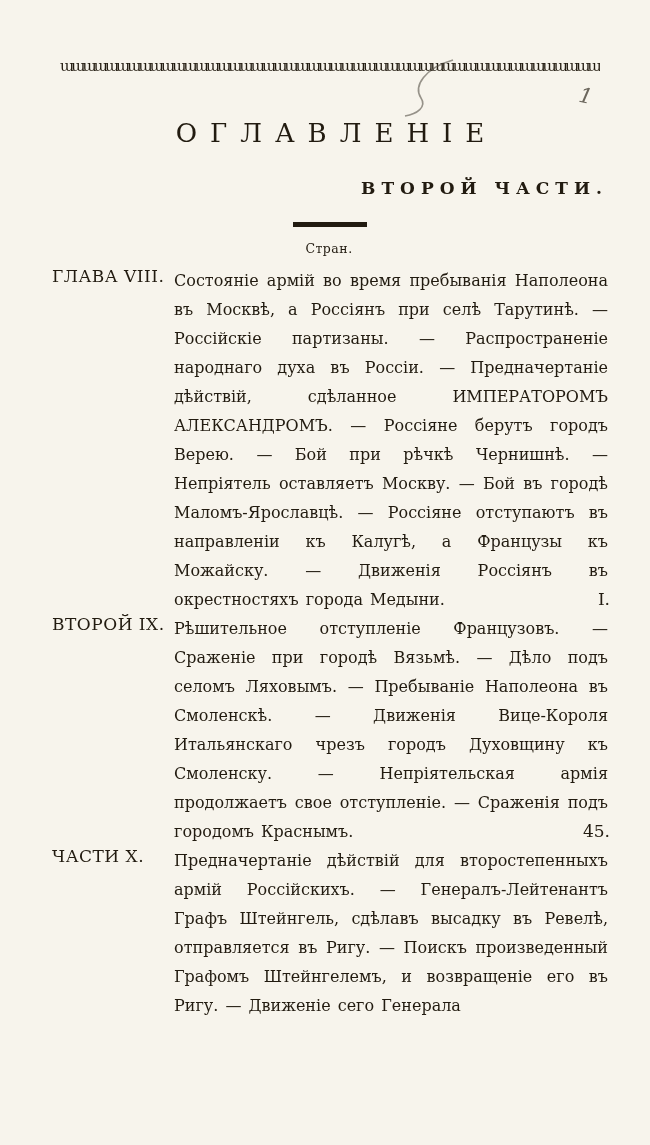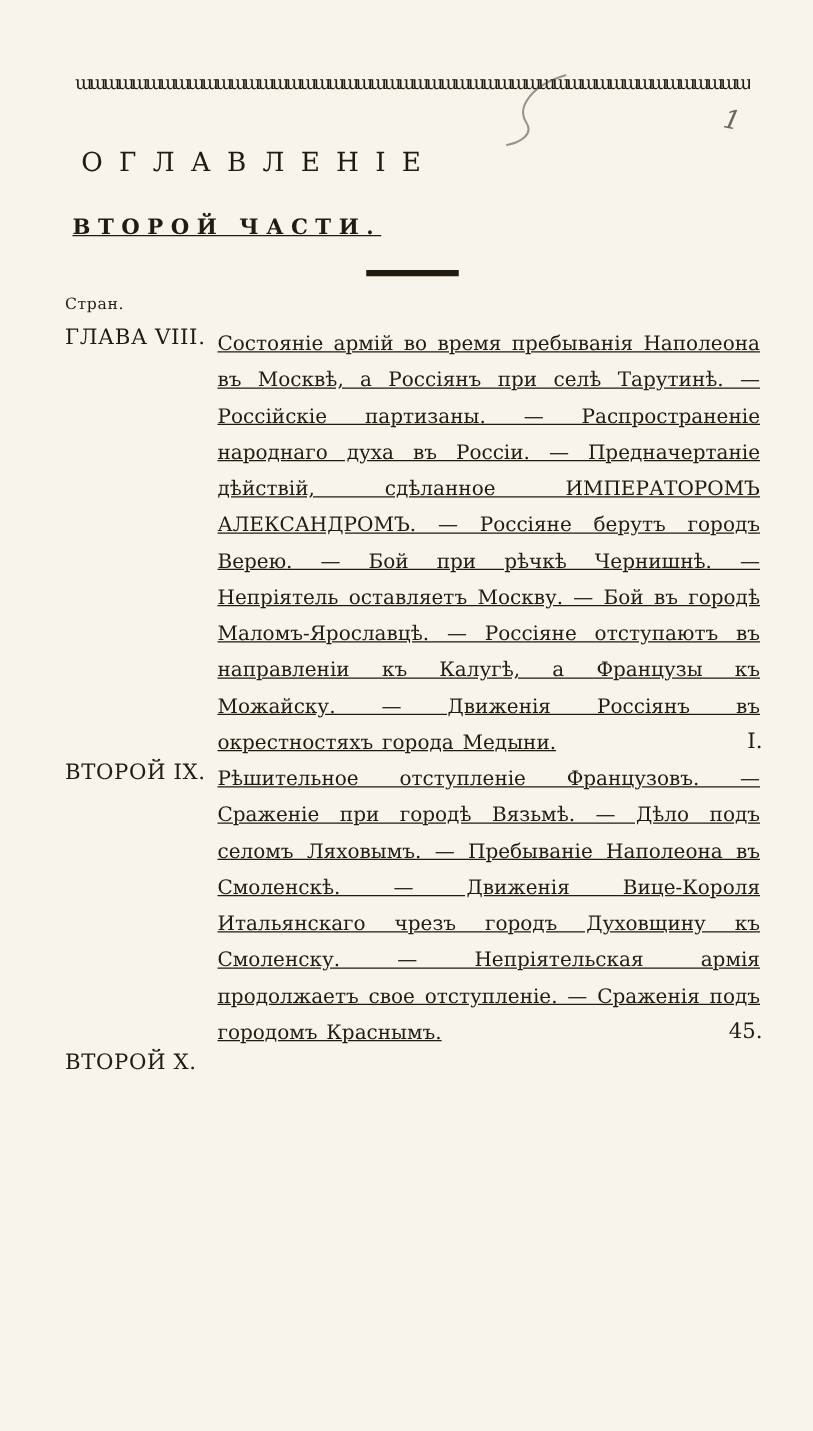--- a/index.html
+++ b/index.html
@@ -44,46 +44,46 @@
     position:absolute;
     top:84px;right:58px;
     font-style:italic;
     font-size:21px;
     color:var(--pen);
     opacity:.8;
     transform:rotate(12deg);
   }
   .title{
     margin:44px 0 0 0;
-    font-size:21px;
+    text-align:center;
+    font-size:26px;
     font-weight:normal;
     letter-spacing:13px;
     text-indent:13px;
   }
   .subtitle{
     margin:30px 0 0 0;
-    text-align:left;
+    text-align:right;
     font-size:17px;
     font-weight:bold;
     letter-spacing:6px;
     text-indent:6px;
-    text-decoration:underline;
   }
   .rule{
     width:74px;height:5px;
     background:var(--ink);
     margin:24px auto 0 auto;
   }
   .col-header{
-    text-align:left;
+    text-align:center;
     font-size:12.5px;
     margin:14px 2px 10px 0;
     letter-spacing:.5px;
   }
-  .entries{margin-top:2px;text-decoration:underline;}
+  .entries{margin-top:2px;}
   .entry{
     position:relative;
     padding-left:122px;
     margin:0;
   }
   .chapter{
     position:absolute;
     left:0;top:0;
     font-size:17px;
     letter-spacing:.5px;
@@ -134,18 +134,19 @@
       <span class="page-num">I.</span>
     </div>
 
     <div class="entry">
       <span class="chapter">ВТОРОЙ IX.</span>
       <p class="entry-text">Рѣшительное отступленіе Французовъ. — Сраженіе при городѣ Вязьмѣ. — Дѣло подъ селомъ Ляховымъ. — Пребываніе Наполеона въ Смоленскѣ. — Движенія Вице-Короля Итальянскаго чрезъ городъ Духовщину къ Смоленску. — Непріятельская армія продолжаетъ свое отступленіе. — Сраженія подъ городомъ Краснымъ.</p>
       <span class="page-num">45.</span>
     </div>
 
     <div class="entry">
-      <span class="chapter">ВТОРОЙ X.</span>
+      <span class="chapter">ЧАСТИ X.</span>
+      <p class="entry-text">Предначертаніе дѣйствій для второстепенныхъ армій Россійскихъ. — Генералъ-Лейтенантъ Графъ Штейнгель, сдѣлавъ высадку въ Ревелѣ, отправляется въ Ригу. — Поискъ произведенный Графомъ Штейнгелемъ, и возвращеніе его въ Ригу. — Движеніе сего Генерала</p>
       <span class="page-num"></span>
     </div>
 
   </div>
 </div>
 
 </body></html>

